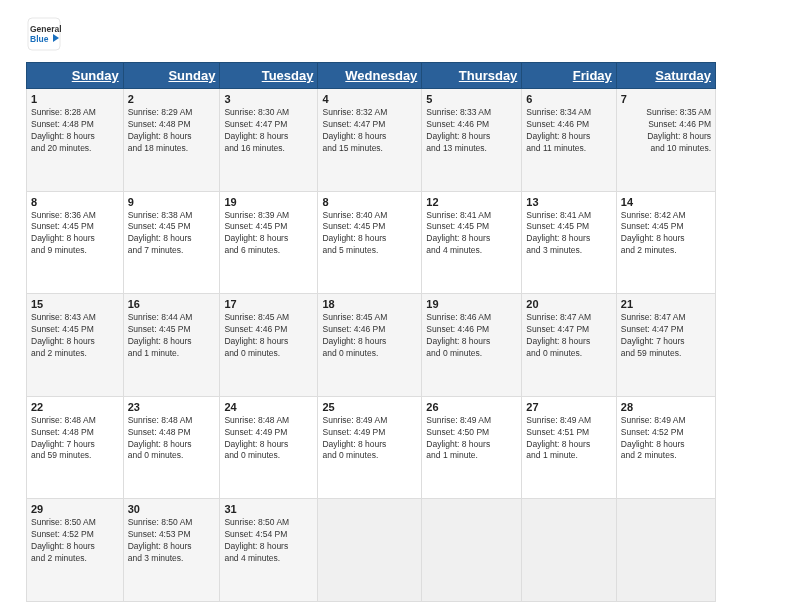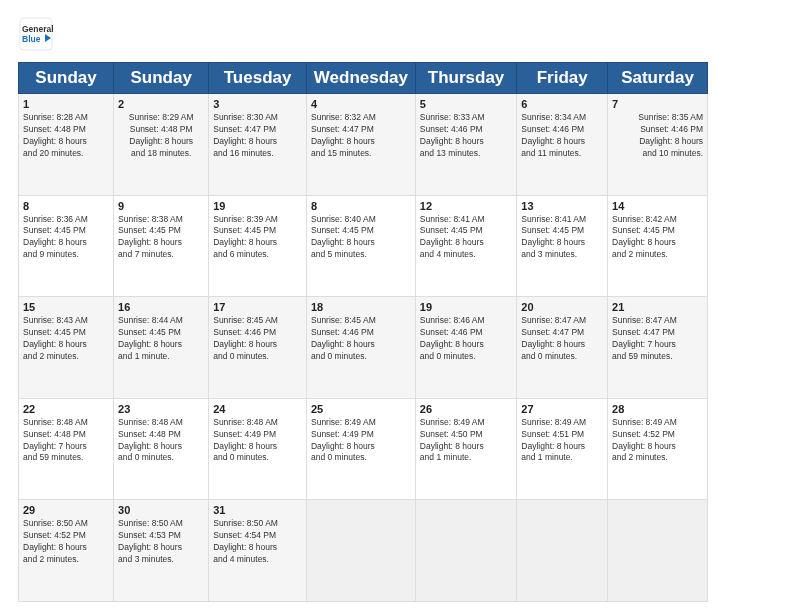--- a/index.html
+++ b/index.html
@@ -9,20 +9,21 @@
       font-family: Arial, sans-serif;
       background: #fff;
       overflow: hidden;
     }
     .page {
       width: 712px;
       height: 612px;
       padding: 16px 4px 10px 18px;
       display: flex;
       flex-direction: column;
+      margin-left: 8px;
     }
     .header {
       display: flex;
       justify-content: space-between;
       align-items: flex-start;
       margin-bottom: 10px;
     }
     .logo {
       display: flex;
       align-items: center;
@@ -43,24 +44,25 @@
     .calendar {
       flex: 1;
       border-collapse: collapse;
       width: 100%;
       font-size: 9.5px;
     }
     .calendar thead th {
       background: #2a6099;
       color: #fff;
       padding: 5px 4px;
-      font-size: 17px;
+      font-size: 13px;
       font-weight: bold;
       border: 1px solid #1e4d7a;
-      text-align: center;
+      text-align: right;
+      text-decoration: underline;
     }
     .calendar tbody tr {
       border-bottom: 1px solid #ddd;
     }
     .calendar tbody td {
       vertical-align: top;
       padding: 4px 4px;
       border: 1px solid #ddd;
       background: #fff;
       width: 113px;
@@ -126,21 +128,21 @@
     <tr>
           <td>
             <span class="day-num">1</span>
             <div class="day-info" style="white-space: pre-line;">Sunrise: 8:28 AM
 Sunset: 4:48 PM
 Daylight: 8 hours
 and 20 minutes.</div>
           </td>
           <td>
             <span class="day-num">2</span>
-            <div class="day-info" style="white-space: pre-line; text-align: center;">Sunrise: 8:29 AM
+            <div class="day-info" style="white-space: pre-line;">Sunrise: 8:29 AM
 Sunset: 4:48 PM
 Daylight: 8 hours
 and 18 minutes.</div>
           </td>
           <td>
             <span class="day-num">3</span>
             <div class="day-info" style="white-space: pre-line;">Sunrise: 8:30 AM
 Sunset: 4:47 PM
 Daylight: 8 hours
 and 16 minutes.</div>

